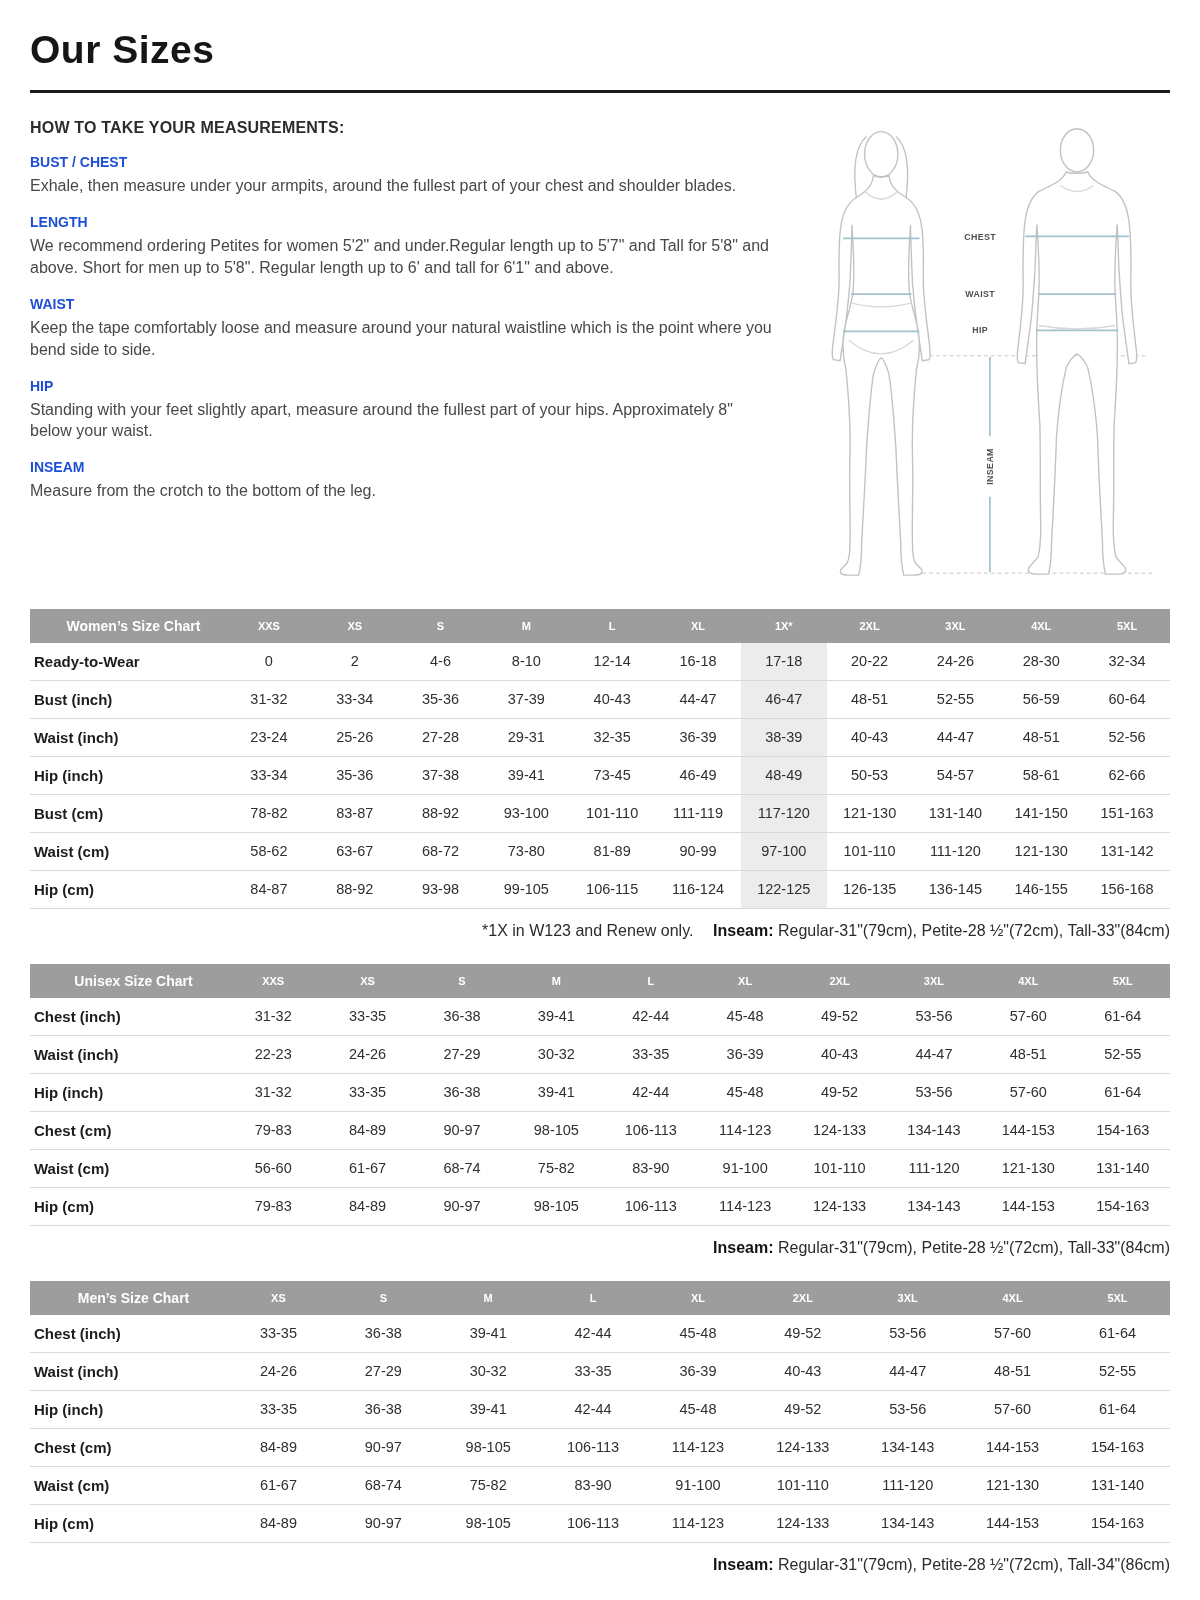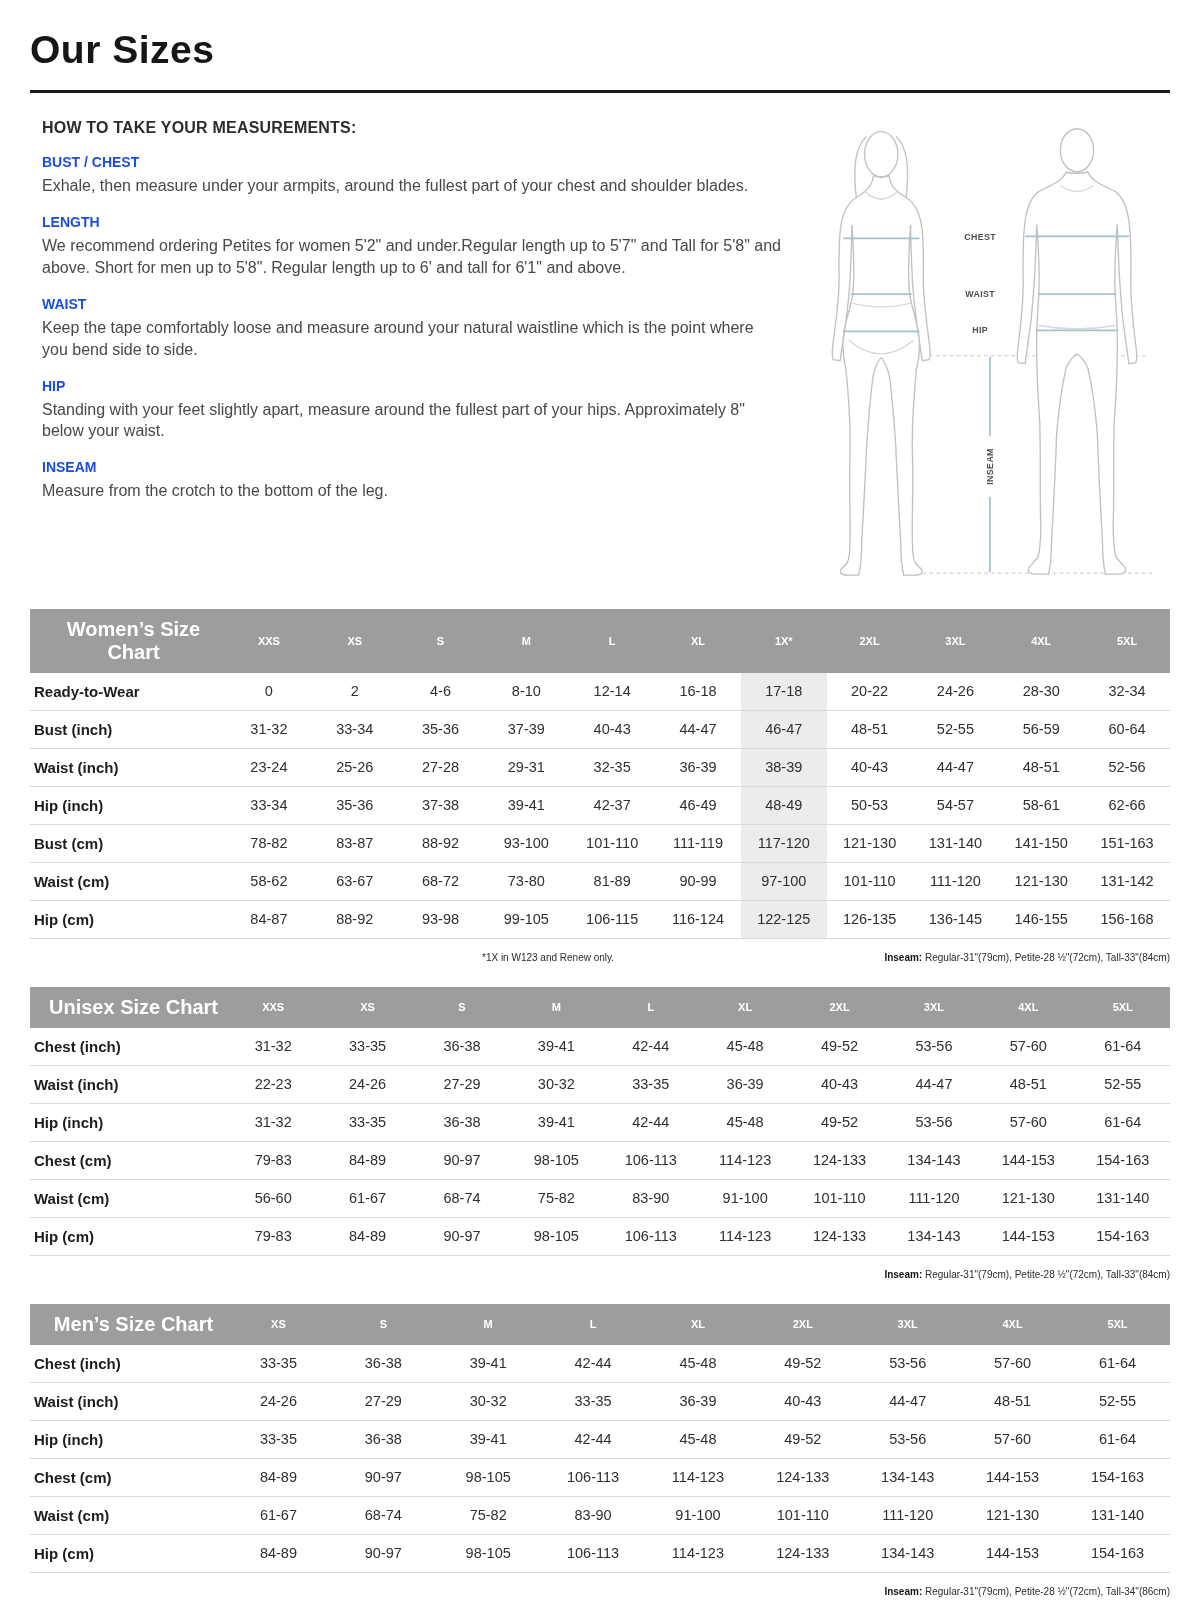--- a/index.html
+++ b/index.html
@@ -13,21 +13,21 @@
 
   h1.title {
     font-size: 39px;
     font-weight: 800;
     color: #161616;
     letter-spacing: .5px;
     margin: 4px 0 18px;
   }
   .rule { border-top: 3px solid #1a1a1a; margin-bottom: 22px; }
 
-  .content-row { display: flex; gap: 16px; margin-left: 12px; }
+  .content-row { display: flex; gap: 16px; }
   .instructions { width: 748px; }
   h2.how-to {
     font-size: 16px; font-weight: 700; color: #2c2c2c;
     margin: 4px 0 16px; letter-spacing: .2px;
   }
   h3.sec-title {
     font-size: 14px; font-weight: 700; color: #1d4ed8;
     margin: 17px 0 5px;
   }
   .instructions p {
@@ -43,34 +43,34 @@
   }
 
   .table-block { margin-top: 24px; }
   table { width: 100%; border-collapse: collapse; table-layout: fixed; }
   col.label-col { width: 196px; }
   thead th {
     background: #9d9d9d; color: #ffffff;
     font-size: 11px; font-weight: 700;
     padding: 9px 4px; text-align: center;
   }
-  th.tbl-title { font-size: 20px; padding-left: 15px; }
+  th.tbl-title { font-size: 14px; padding-left: 15px; }
   tbody td {
     text-align: center; font-size: 14.5px; color: #2f2f2f;
     padding: 10px 4px; border-bottom: 1px solid #d9d9d9;
   }
   td.rowlabel {
     font-weight: 700; color: #1c1c1c; text-align: left;
     padding-right: 16px; font-size: 15px;
   }
   td.hl { background: #ececec; text-align: center; }
 
   .footnote {
     display: flex; align-items: flex-start;
-    margin-top: 13px; font-size: 10px; color: #2b2b2b;
+    margin-top: 13px; font-size: 16px; color: #2b2b2b;
   }
   .fn-left { margin-left: 452px; margin-right: auto; }
   .fn-right { margin-left: auto; }
   .fn-right b { font-weight: 700; color: #141414; }
 </style>
 </head>
 <body>
 
 <div class="page">
 
@@ -264,21 +264,21 @@
               <td>44-47</td>
               <td>48-51</td>
               <td>52-56</td>
             </tr>
             <tr>
               <td class="rowlabel">Hip (inch)</td>
               <td>33-34</td>
               <td>35-36</td>
               <td>37-38</td>
               <td>39-41</td>
-              <td>42-37</td>
+              <td>73-45</td>
               <td>46-49</td>
               <td class="hl">48-49</td>
               <td>50-53</td>
               <td>54-57</td>
               <td>58-61</td>
               <td>62-66</td>
             </tr>
             <tr>
               <td class="rowlabel">Bust (cm)</td>
               <td>78-82</td>

